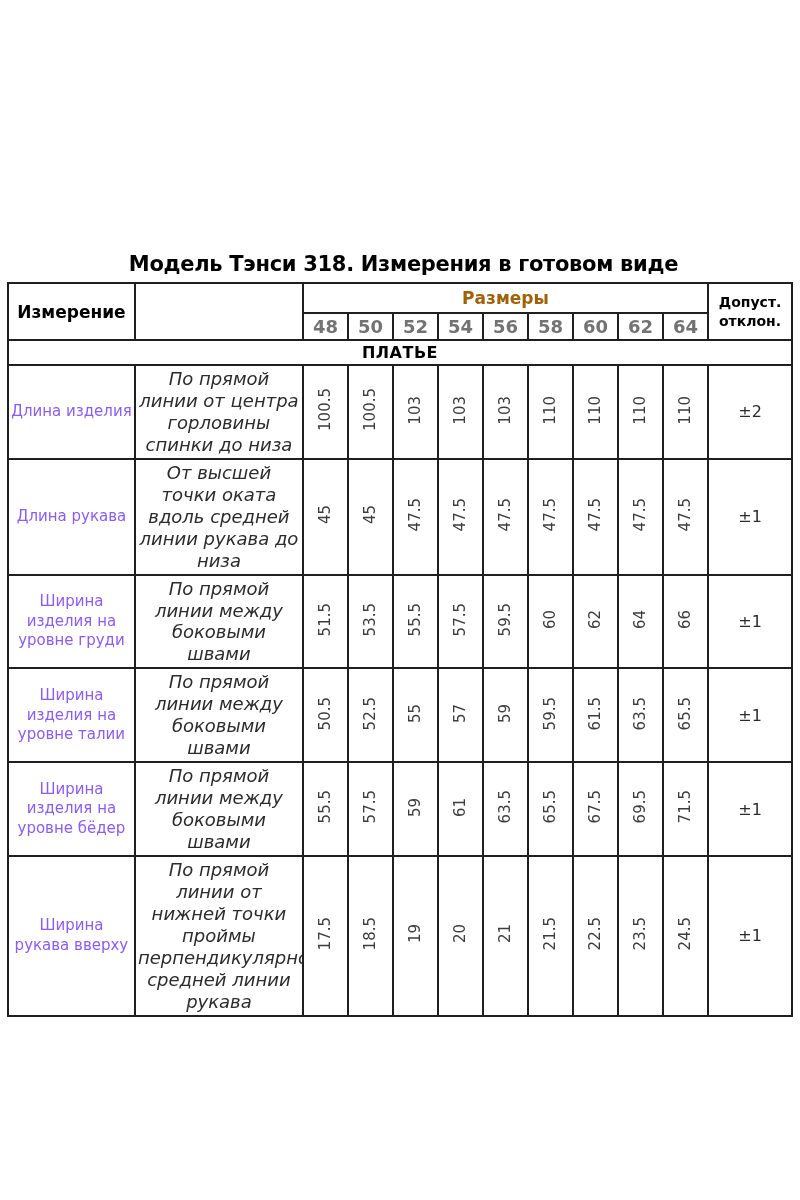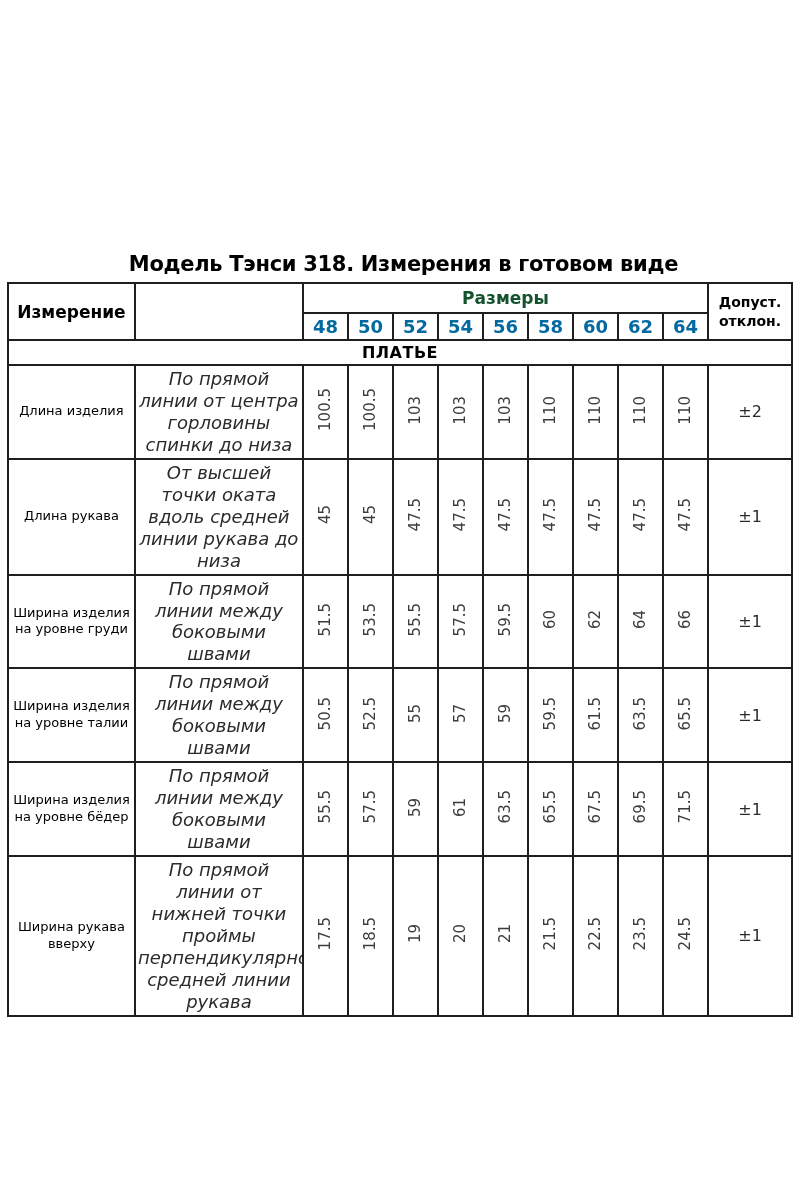--- a/index.html
+++ b/index.html
@@ -51,26 +51,26 @@
   tr.head-sizes  { height: 27px; }
   th.measure-head {
     font-size: 17px;
     font-weight: bold;
     color: #000000;
     border-radius: 8px;
   }
   th.sizes-head {
     font-size: 17px;
     font-weight: bold;
-    color: #14532d;
+    color: #a16207;
   }
   th.size-cell {
     font-size: 18px;
     font-weight: bold;
-    color: #0369a1;
+    color: #737373;
     padding: 0;
   }
   th.tol-head {
     font-size: 14px;
     font-weight: bold;
     color: #000000;
     line-height: 1.3;
   }
   
   tr.section-row { height: 25px; }
@@ -81,22 +81,22 @@
     letter-spacing: 0.5px;
   }
   
   tr.r1 { height: 89px; }
   tr.r2 { height: 91px; }
   tr.r3 { height: 91px; margin-top: 40px; }
   tr.r4 { height: 88px; }
   tr.r5 { height: 91px; }
   tr.r6 { height: 123px; }
   td.name {
-    font-size: 13px;
-    color: #000000;
+    font-size: 15px;
+    color: #8b5cf6;
     line-height: 1.3;
     padding: 2px 12px;
   }
   td.desc {
     font-size: 18px;
     font-style: italic;
     color: #2b2b2b;
     line-height: 1.22;
     padding: 2px 14px;
   }

